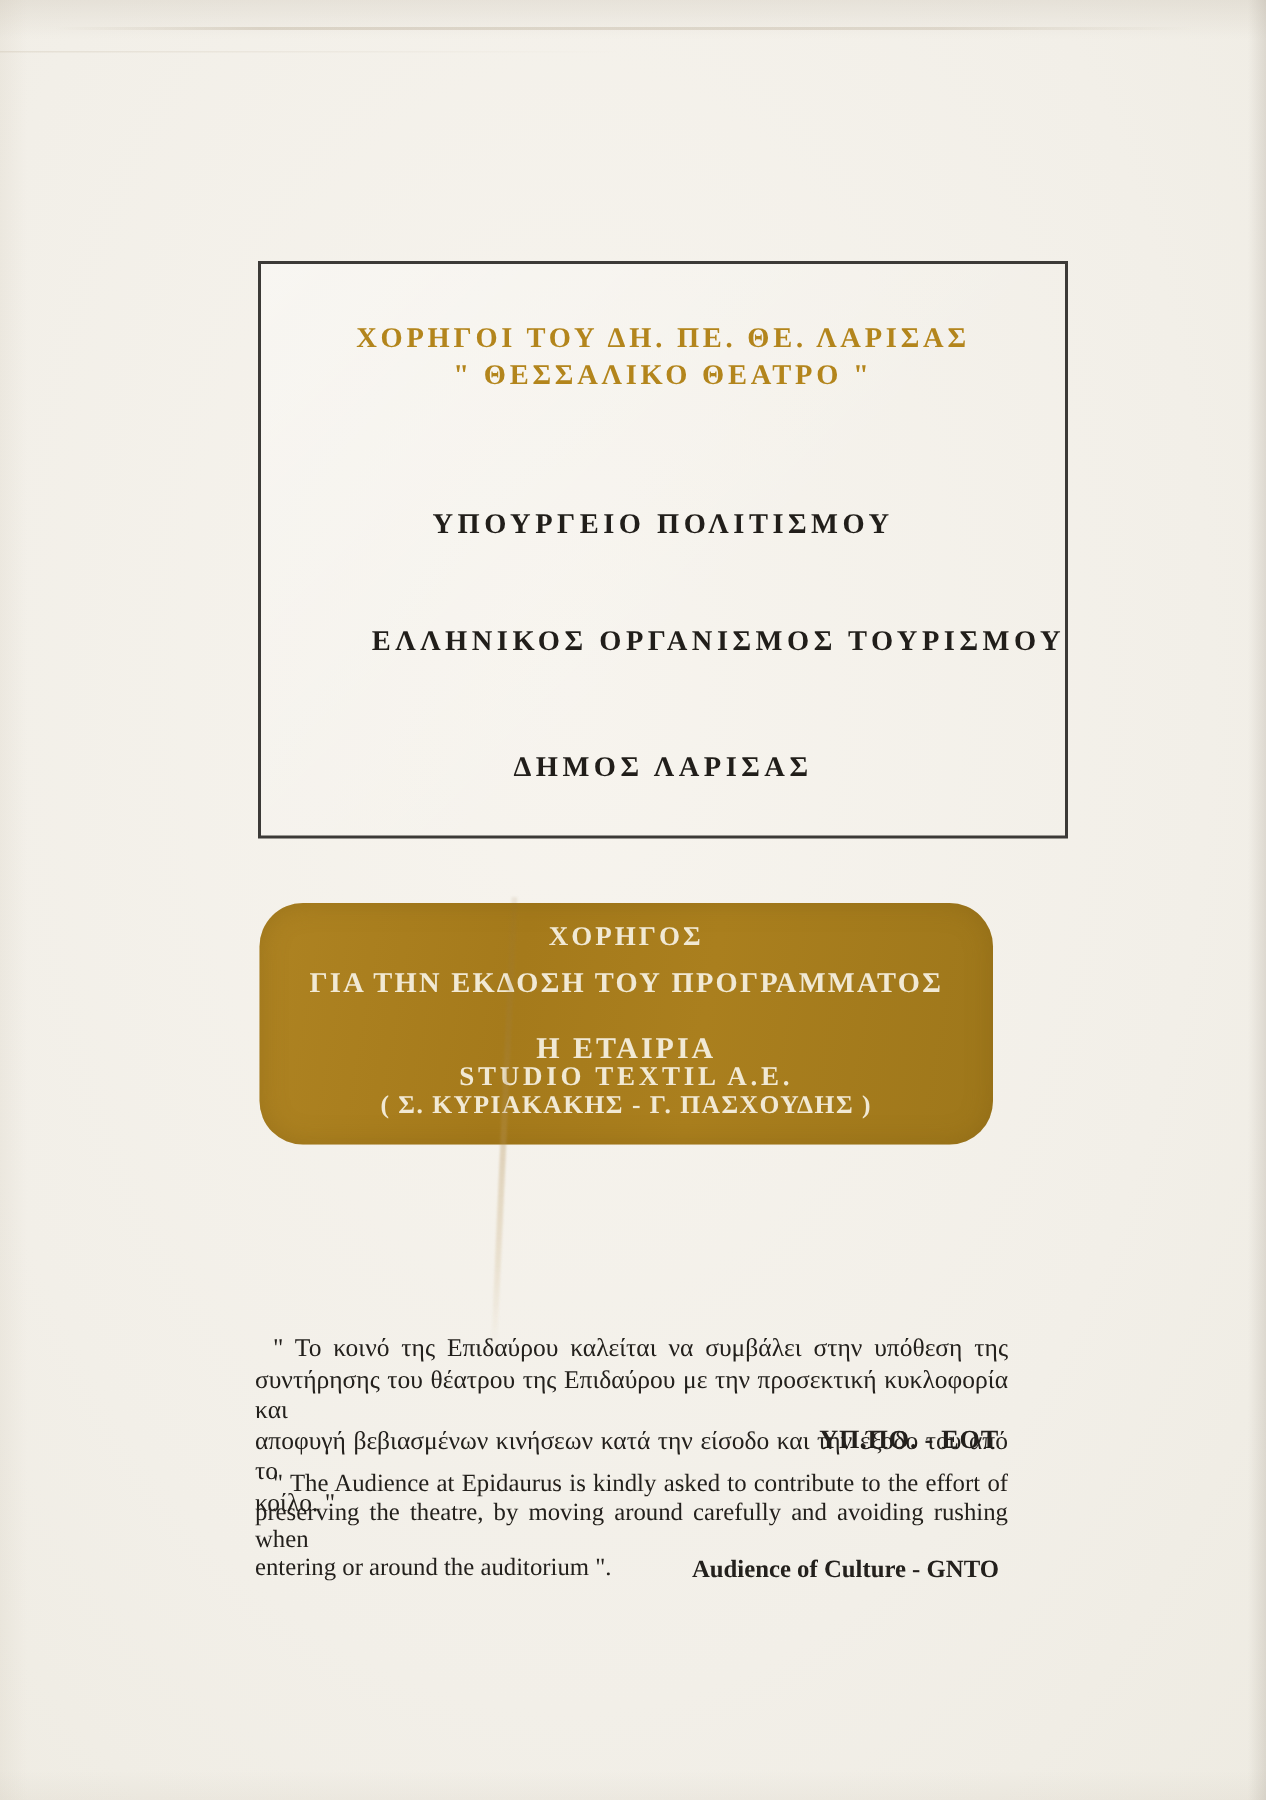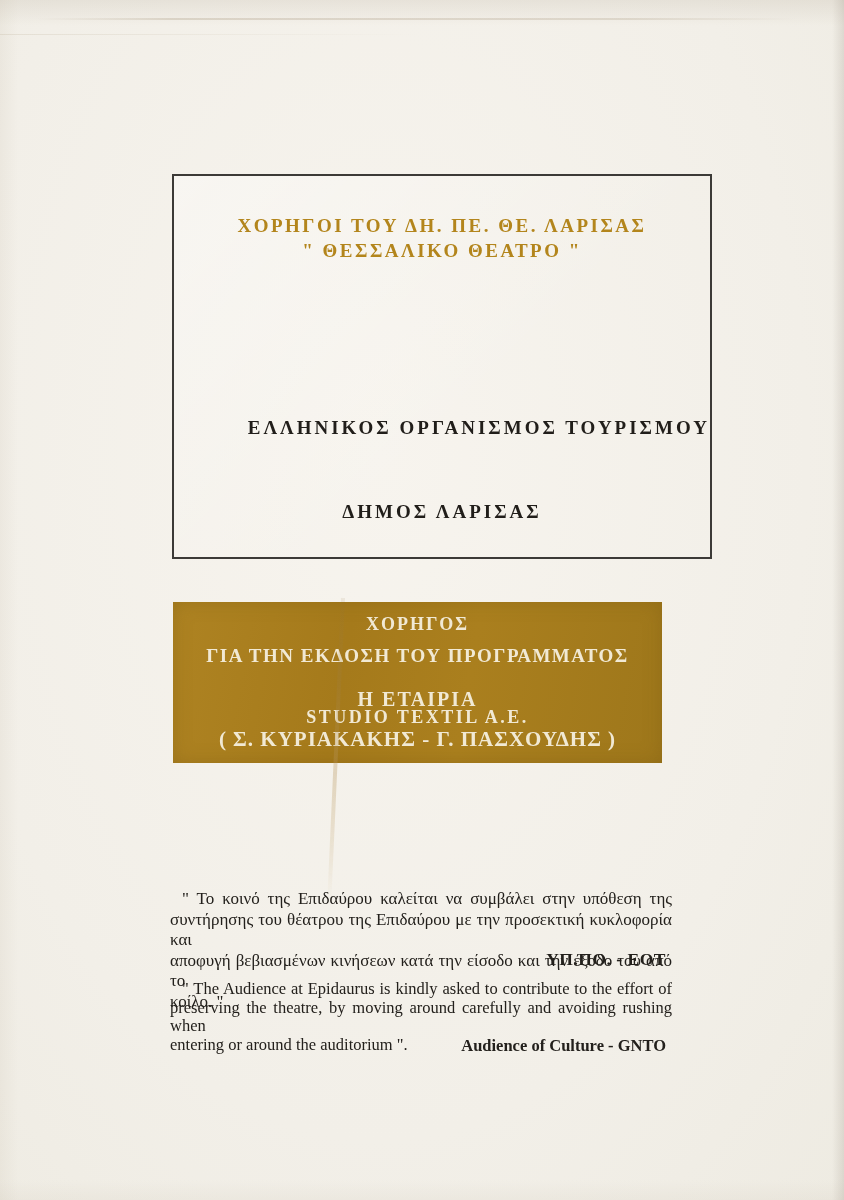--- a/index.html
+++ b/index.html
@@ -60,31 +60,32 @@
   .gold-2 { top: 64px;  font-size: 19px; letter-spacing: 2.5px; color: #b3851c; }
   .blk-1  { top: 163px; font-size: 19px; letter-spacing: 3px;   color: #211e1a; }
   .blk-2  { top: 241px; font-size: 19px; letter-spacing: 3px;   color: #211e1a; text-align: right; }
   .blk-3  { top: 325px; font-size: 19px; letter-spacing: 3px;   color: #211e1a; }
 
   
   .sponsor-banner {
     position: absolute; left: 173px; top: 602px; width: 489px; height: 161px;
     background: linear-gradient(100deg, #ae8322 0%, #a57a1b 35%, #aa7f1e 60%, #9e771b 100%);
     box-shadow: inset 0 0 18px rgba(120,88,18,0.35);
+    border-radius: 29px;
   }
   .ban-line {
     position: absolute; left: 0; width: 100%;
     text-align: center; font-weight: bold; white-space: nowrap;
     color: #f1e9d4;
   }
   .ban-1 { top: 12px;  font-size: 18px; letter-spacing: 2px; }
   .ban-2 { top: 43px;  font-size: 19px; letter-spacing: 1.5px; }
   .ban-3 { top: 86px;  font-size: 20px; letter-spacing: 2px; }
   .ban-4 { top: 105px; font-size: 18px; letter-spacing: 2.5px; }
-  .ban-5 { top: 125px; font-size: 21px; letter-spacing: 1px; }
+  .ban-5 { top: 125px; font-size: 17px; letter-spacing: 1px; }
 
   
   .notice-greek {
     position: absolute; left: 170px; top: 889px; width: 502px;
     font-size: 17px; color: #23201c;
   }
   .notice-greek .line { line-height: 20.5px; }
   .notice-english {
     position: absolute; left: 170px; top: 980px; width: 502px;
     font-size: 16.5px; color: #23201c;
@@ -110,20 +111,21 @@
 <body>
 
 <div class="scan">
 
   <div class="streak-top"></div>
   <div class="streak-top2"></div>
 
   <div class="sponsors-box">
     <div class="box-line gold-1">ΧΟΡΗΓΟΙ ΤΟΥ ΔΗ. ΠΕ. ΘΕ. ΛΑΡΙΣΑΣ</div>
     <div class="box-line gold-2">" ΘΕΣΣΑΛΙΚΟ ΘΕΑΤΡΟ "</div>
+    <div class="box-line blk-1">ΥΠΟΥΡΓΕΙΟ ΠΟΛΙΤΙΣΜΟΥ</div>
     <div class="box-line blk-2">ΕΛΛΗΝΙΚΟΣ ΟΡΓΑΝΙΣΜΟΣ ΤΟΥΡΙΣΜΟΥ</div>
     <div class="box-line blk-3">ΔΗΜΟΣ ΛΑΡΙΣΑΣ</div>
   </div>
 
   <div class="sponsor-banner">
     <div class="ban-line ban-1">ΧΟΡΗΓΟΣ</div>
     <div class="ban-line ban-2">ΓΙΑ ΤΗΝ ΕΚΔΟΣΗ ΤΟΥ ΠΡΟΓΡΑΜΜΑΤΟΣ</div>
     <div class="ban-line ban-3">Η ΕΤΑΙΡΙΑ</div>
     <div class="ban-line ban-4">STUDIO TEXTIL A.E.</div>
     <div class="ban-line ban-5">( Σ. ΚΥΡΙΑΚΑΚΗΣ - Γ. ΠΑΣΧΟΥΔΗΣ )</div>

